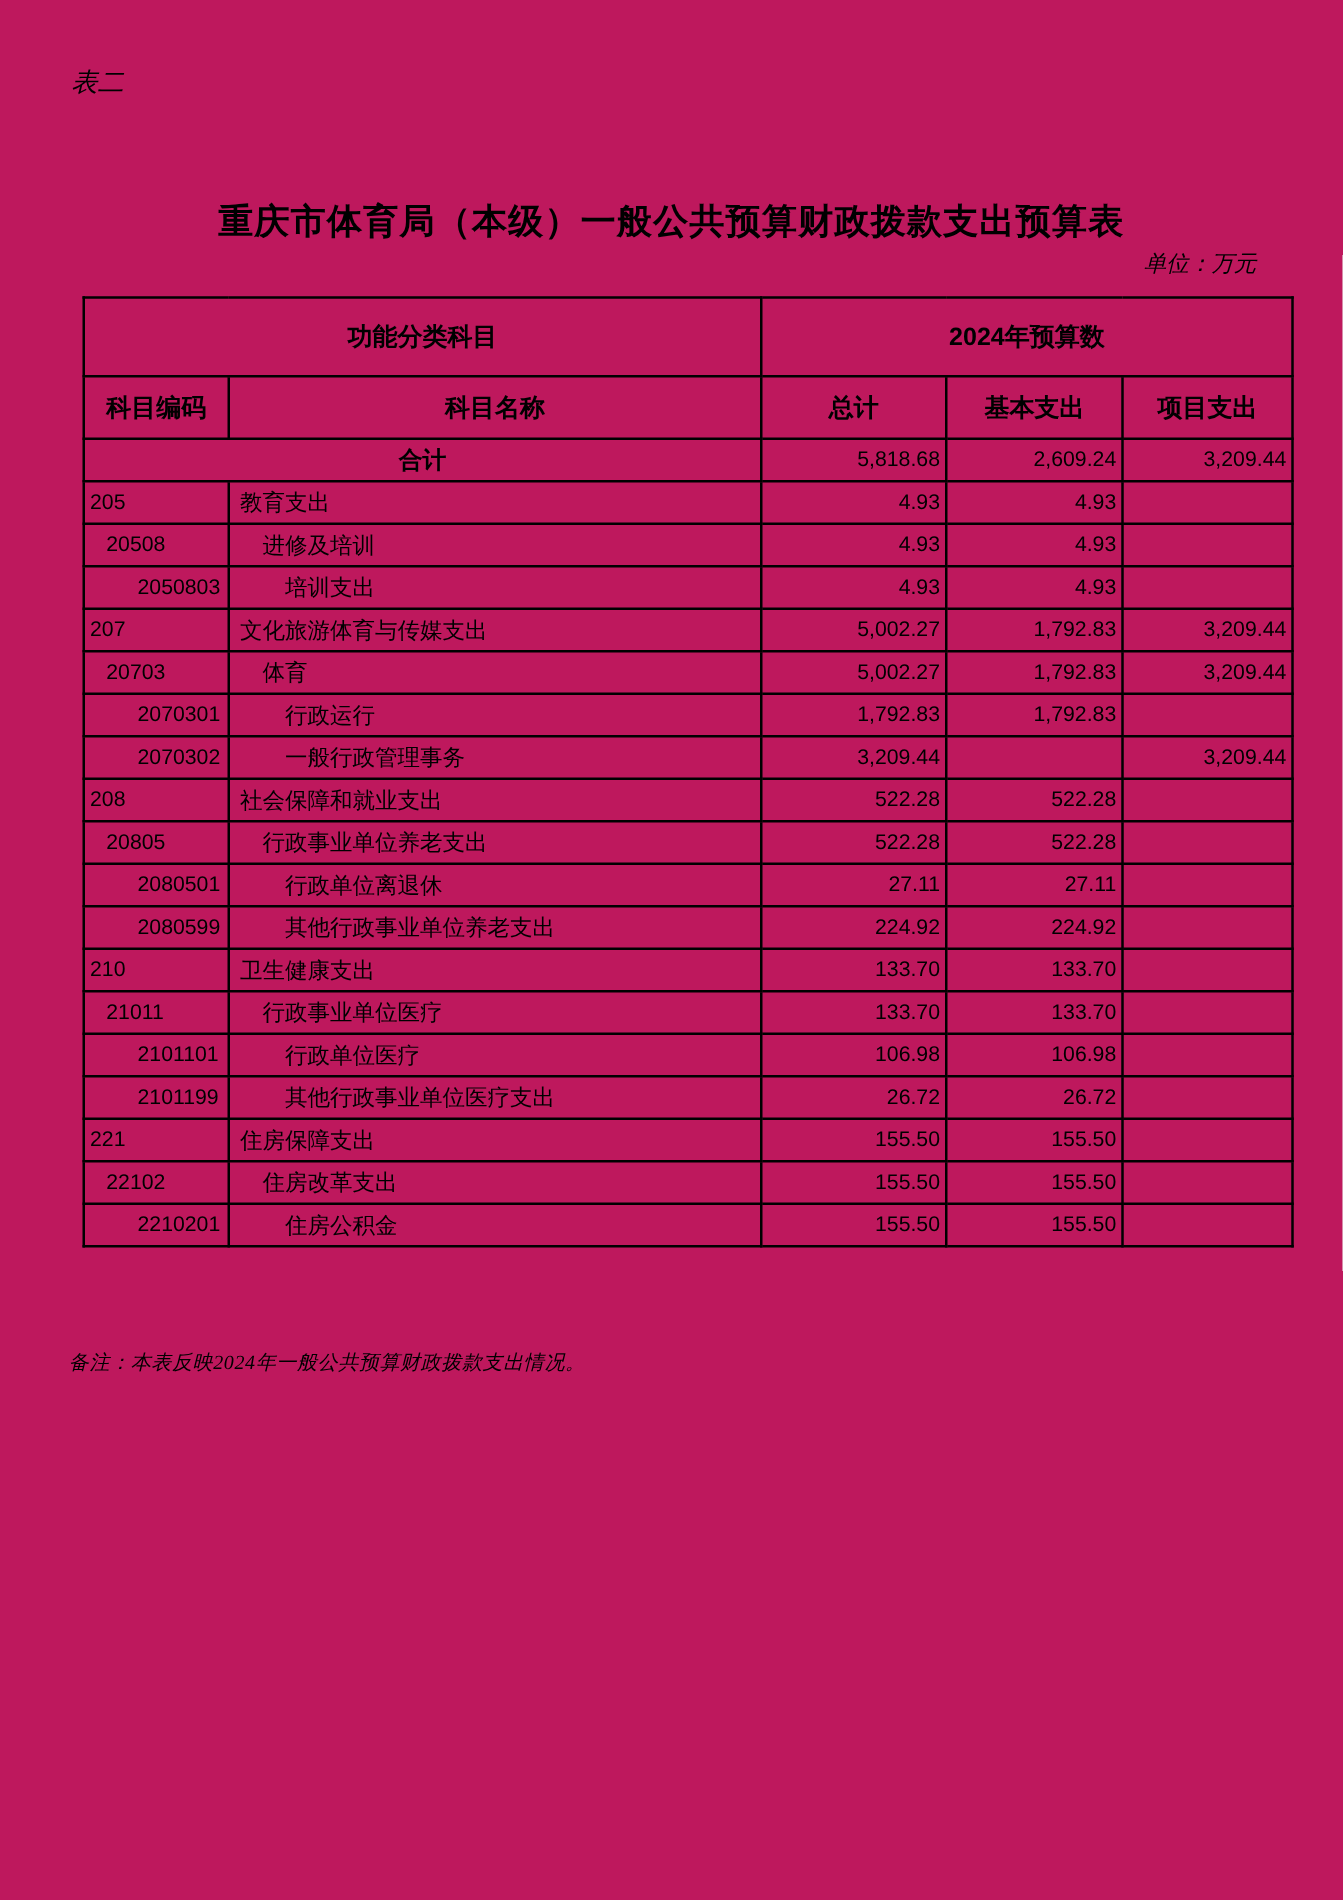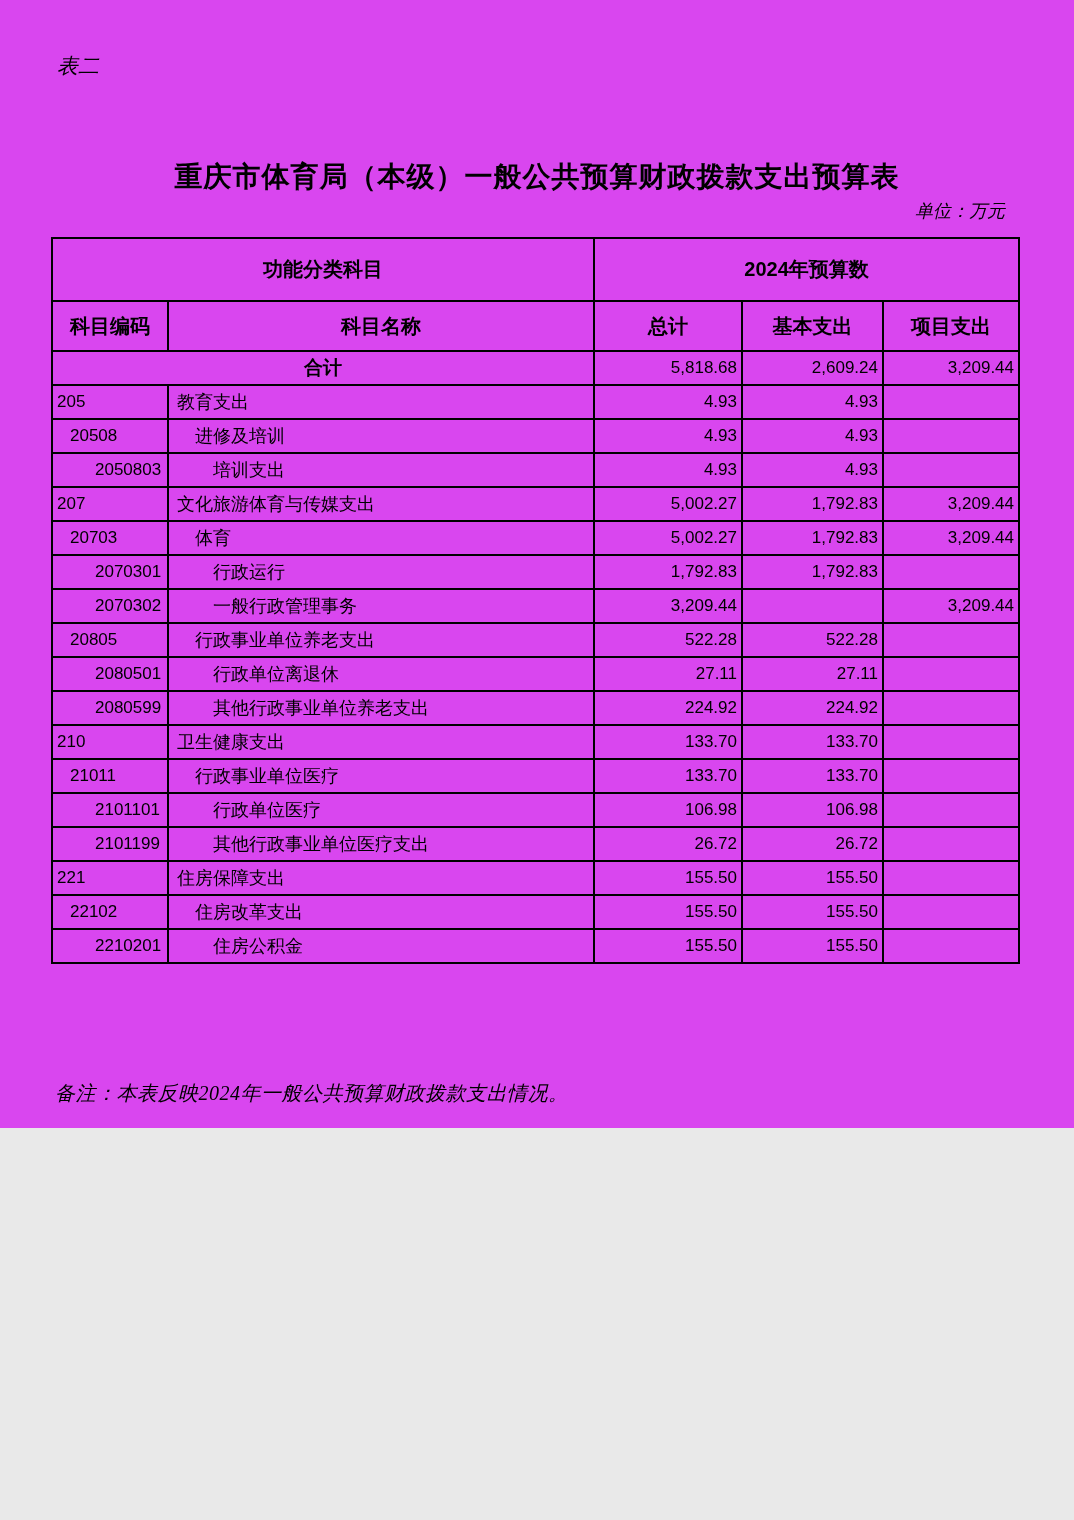--- a/index.html
+++ b/index.html
@@ -1,21 +1,21 @@
 <!DOCTYPE html>
 <html><head>
 <meta charset="utf-8">
 <style>
   * { margin: 0; padding: 0; box-sizing: border-box; }
   html, body { background: #e9e9e9; }
   .page {
     position: relative;
     width: 1074px;
-    height: 1128px;
-    background: #d946ef;
+    height: 1520px;
+    background: #be185d;
     margin: 0 auto;
     font-family: "Liberation Serif", serif;
     color: #000000;
     overflow: hidden;
   }
   .corner-label {
     position: absolute;
     left: 57px;
     top: 52px;
     font-size: 21px;
@@ -37,21 +37,21 @@
   .unit-label {
     position: absolute;
     right: 69px;
     top: 199px;
     font-size: 18px;
     font-style: italic;
     font-family: "Liberation Serif", serif;
   }
   table.budget {
     position: absolute;
-    left: 51px;
+    left: 66px;
     top: 237px;
     width: 967px;
     border-collapse: collapse;
     table-layout: fixed;
   }
   table.budget col.c-code    { width: 116px; }
   table.budget col.c-name    { width: 426px; }
   table.budget col.c-total   { width: 148px; }
   table.budget col.c-basic   { width: 141px; }
   table.budget col.c-project { width: 136px; }
@@ -95,21 +95,21 @@
   td.merged-label {
     font-family: Liberation Mono, monospace;
     font-size: 19px;
     font-weight: bold;
     text-align: center;
   }
   .note {
     position: absolute;
     left: 55px;
     top: 1080px;
-    font-size: 20px;
+    font-size: 16px;
     font-style: italic;
     font-family: "Liberation Serif", serif;
     letter-spacing: 0.5px;
   }
 </style>
 </head>
 <body>
 
 <div class="page">
 
@@ -190,20 +190,27 @@
           <td class="num"></td>
         </tr>
         <tr class="data-row">
           <td class="code lvl3">2070302</td>
           <td class="name lvl3">一般行政管理事务</td>
           <td class="num">3,209.44</td>
           <td class="num"></td>
           <td class="num">3,209.44</td>
         </tr>
         <tr class="data-row">
+          <td class="code lvl1">208</td>
+          <td class="name lvl1">社会保障和就业支出</td>
+          <td class="num">522.28</td>
+          <td class="num">522.28</td>
+          <td class="num"></td>
+        </tr>
+        <tr class="data-row">
           <td class="code lvl2">20805</td>
           <td class="name lvl2">行政事业单位养老支出</td>
           <td class="num">522.28</td>
           <td class="num">522.28</td>
           <td class="num"></td>
         </tr>
         <tr class="data-row">
           <td class="code lvl3">2080501</td>
           <td class="name lvl3">行政单位离退休</td>
           <td class="num">27.11</td>

